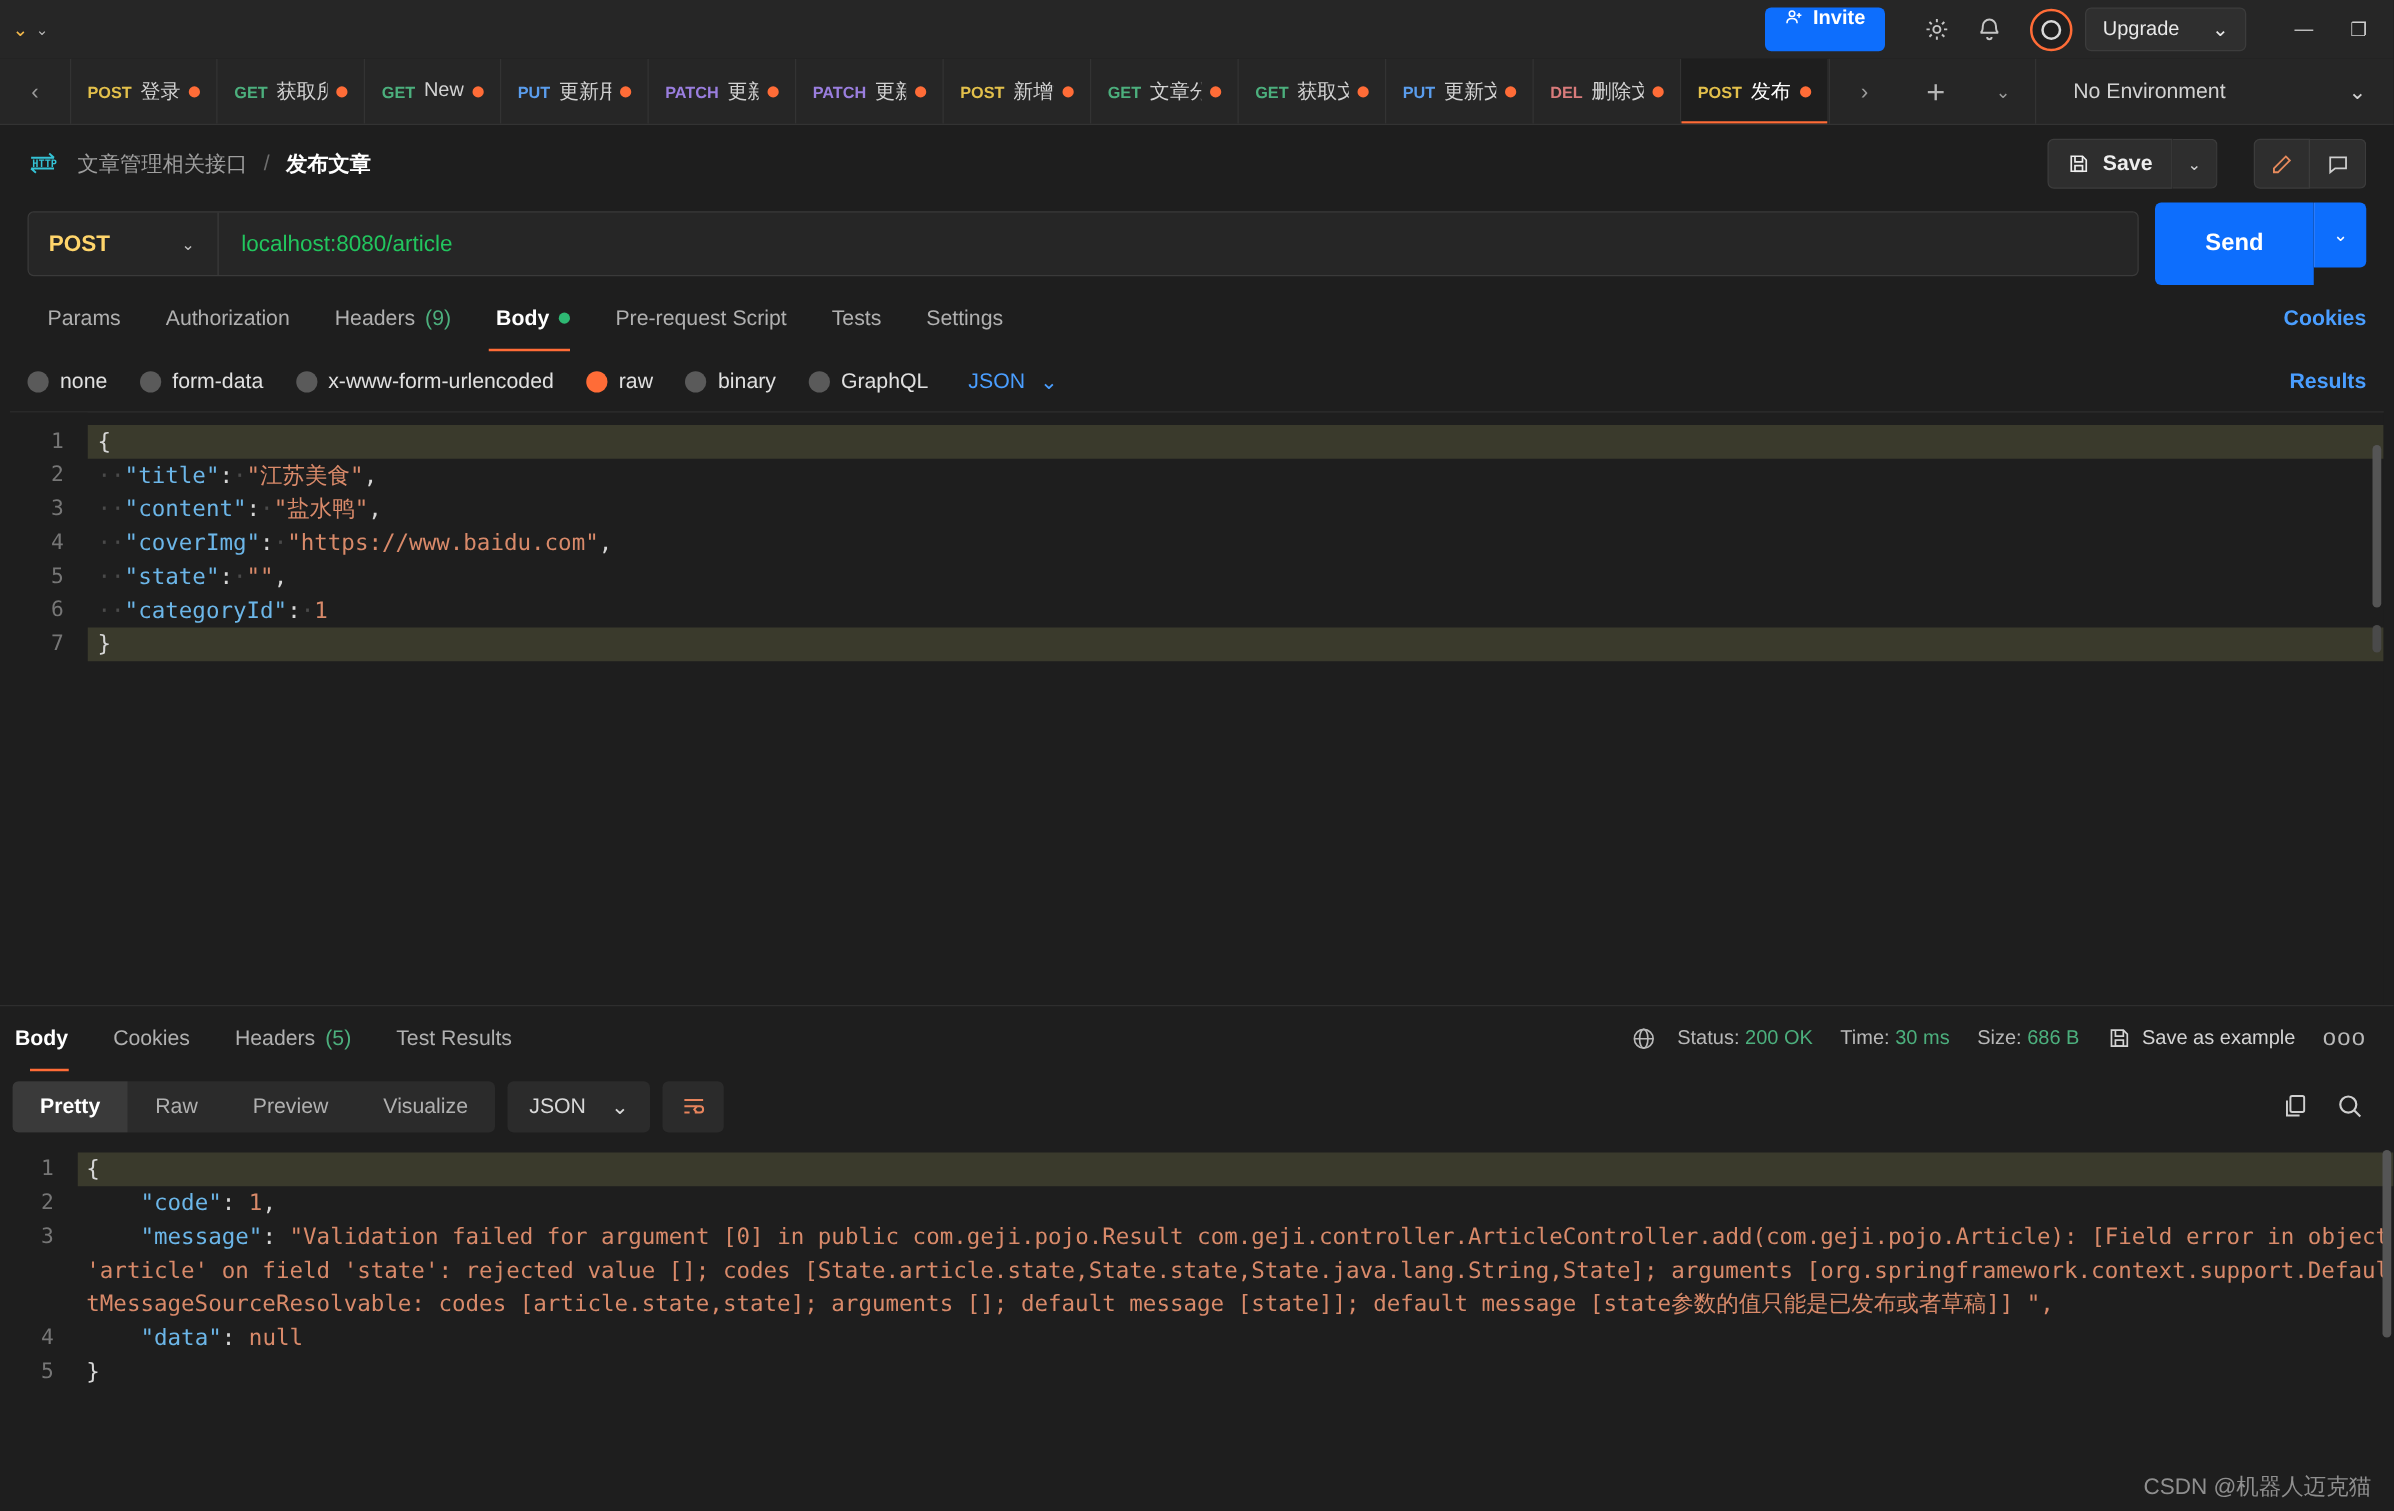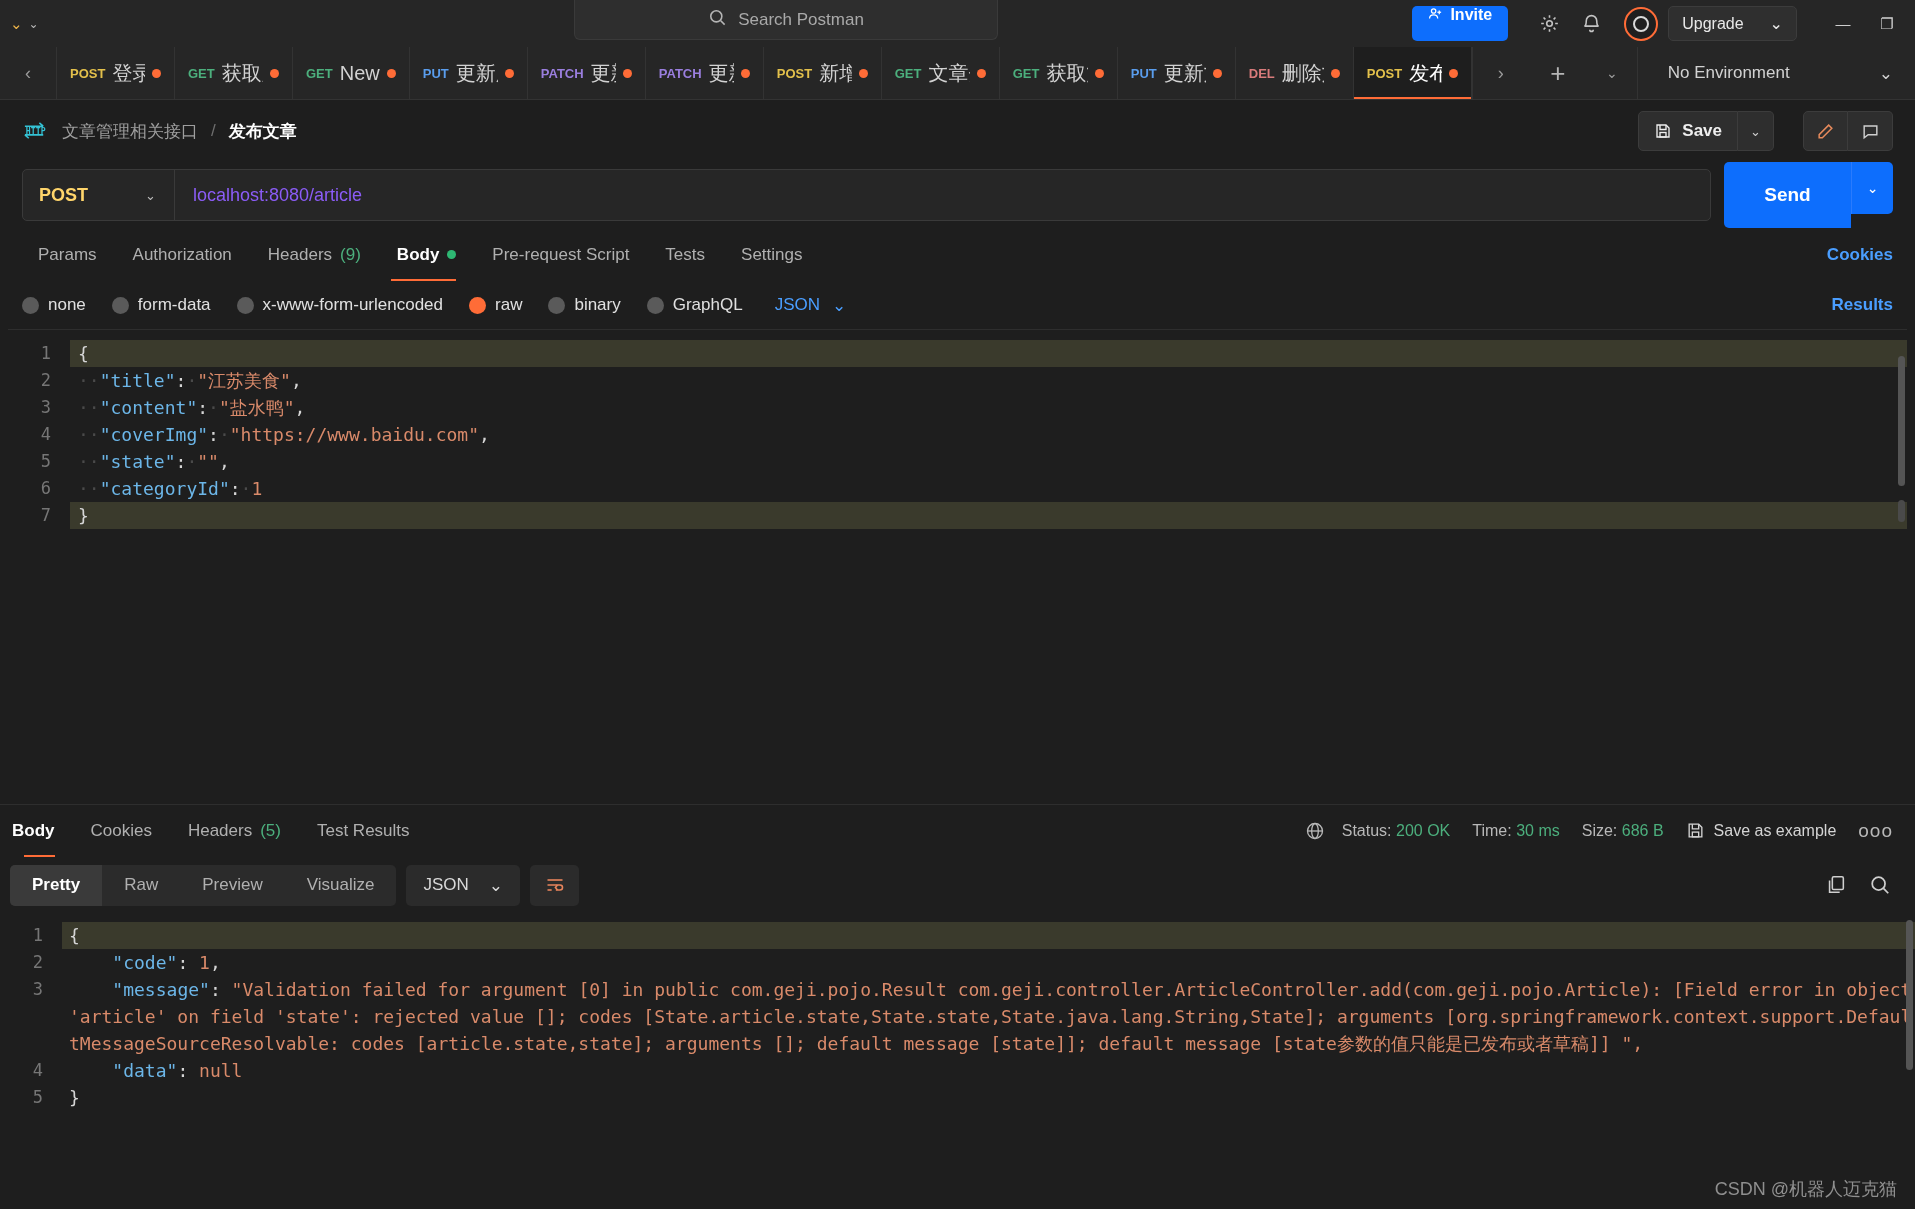--- a/index.html
+++ b/index.html
@@ -92,21 +92,21 @@
     content: ''; position: absolute; bottom: 0; left: 0; right: 0;
     height: 2px; background: #ff6c37;
   }
   .tab-method { font-size: 13px; font-weight: bold; flex-shrink: 0; }
   .m-post { color: #e3c04b; }
   .m-get { color: #4caf7d; }
   .m-put { color: #5a9ded; }
   .m-patch { color: #9a7ede; }
   .m-del { color: #d97b7b; }
   .tab-label {
-    font-size: 20px; color: #d2d2d2; overflow: hidden;
+    font-size: 16px; color: #d2d2d2; overflow: hidden;
     text-overflow: clip; max-width: 56px;
   }
   .tab.active .tab-label { color: #fff; }
   .dot-unsaved {
     width: 9px; height: 9px; border-radius: 50%;
     background: #ff6c37; flex-shrink: 0;
   }
   .tab-plus {
     width: 58px; display: flex; align-items: center; justify-content: center;
     color: #b5b5b5; font-size: 26px; cursor: pointer; font-weight: 300;
@@ -167,21 +167,21 @@
   }
   .method-sel {
     width: 152px; display: flex; align-items: center;
     justify-content: space-between; padding: 0 18px 0 16px;
     border-right: 1px solid #3a3a3a; cursor: pointer;
   }
   .method-sel .mv { color: #ffd56b; font-weight: bold; font-size: 18px; }
   .method-sel .mc { color: #bcbcbc; font-size: 13px; }
   .url-input {
     flex: 1; background: transparent; border: none; outline: none;
-    color: #8b5cf6; font-size: 18px; padding: 0 18px;
+    color: #22c55e; font-size: 18px; padding: 0 18px;
     font-family: "Liberation Sans", sans-serif;
   }
   .send-btn {
     background: #0d6efd; color: #fff; border: none;
     height: 66px; width: 127px; border-radius: 5px 0 0 5px;
     font-size: 19px; font-weight: bold; cursor: pointer;
   }
   .send-caret {
     background: #0d6efd; color: #fff; border: none;
     height: 52px; width: 42px; border-radius: 0 5px 5px 0;
@@ -350,29 +350,20 @@
 </style>
 </head>
 <body>
 
 <div class="topbar">
   <div class="tb-left">
     <span class="chev-orange">⌄</span>
     <span class="chev-small">⌄</span>
   </div>
 
-  <div class="search-wrap">
-    <span>
-      <svg viewBox="0 0 24 24" fill="none" stroke="#b5b5b5" stroke-width="2">
-        <circle cx="10.5" cy="10.5" r="7"></circle>
-          <line x1="15.8" y1="15.8" x2="21" y2="21"></line>
-      </svg>
-    </span>
-    <span class="search-ph">Search Postman</span>
-  </div>
 
   <div class="tb-right">
     <button class="invite-btn">
       <svg width="15" height="15" viewBox="0 0 24 24" fill="none" stroke="#fff" stroke-width="2">
         <circle cx="9" cy="8" r="3.5"></circle>
           <path d="M2.5 20c0-4 3-6 6.5-6s6.5 2 6.5 6"></path>
           <line x1="18" y1="7" x2="18" y2="13"></line>
           <line x1="15" y1="10" x2="21" y2="10"></line>
       </svg>
       <span>Invite</span>

